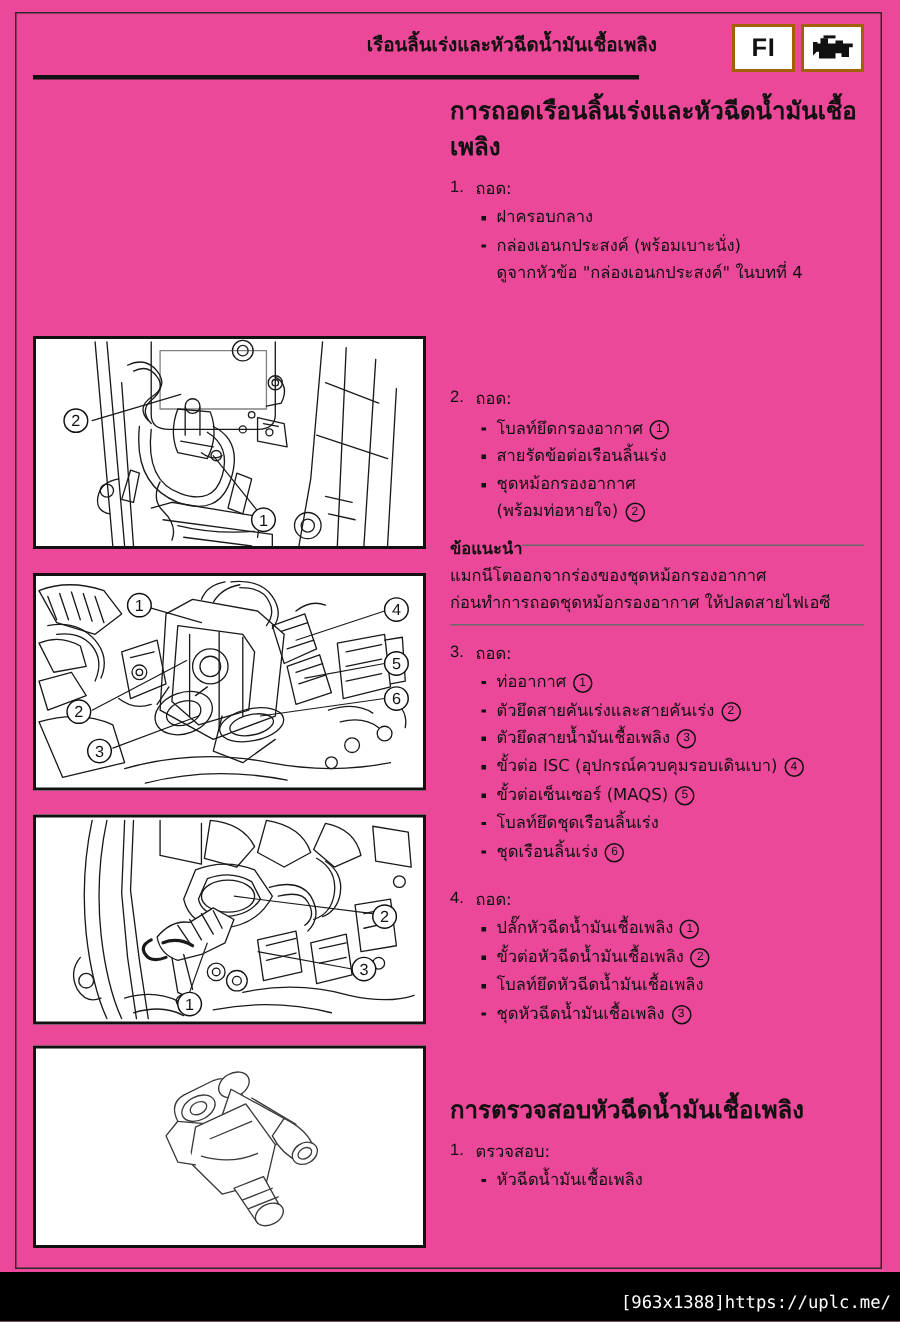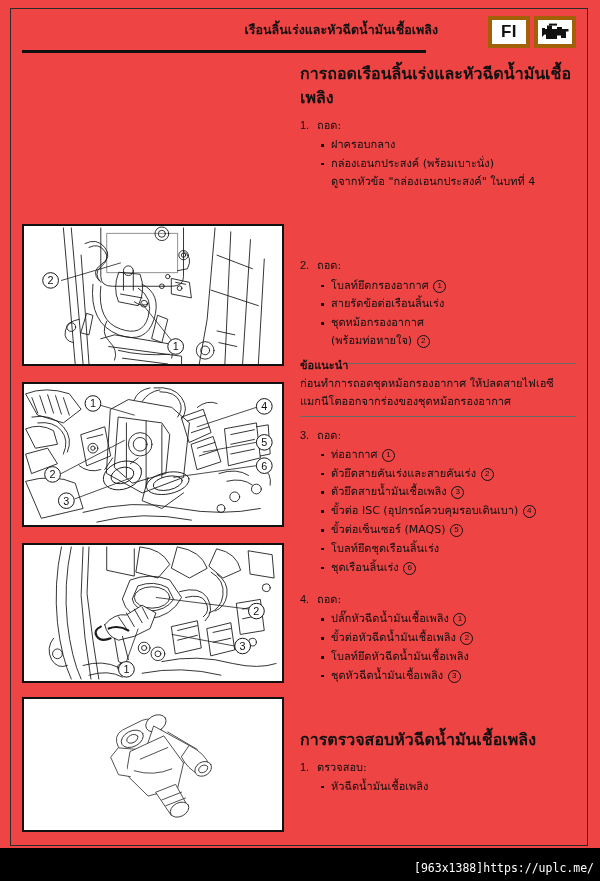--- a/index.html
+++ b/index.html
@@ -14,21 +14,21 @@
     font-family: "DejaVu Sans", "Liberation Sans", sans-serif;
     position: relative;
   }
 
   
   .page {
     position: absolute;
     left: 0; top: 0;
     width: 600px;
     height: 881px;
-    background: #ef4444;
+    background: #ec4899;
     box-sizing: border-box;
   }
   .page-border {
     position: absolute;
     left: 10px;
     top: 8px;
     width: 578px;
     height: 838px;
     border: 1px solid #2b2b2b;
     box-sizing: border-box;
@@ -56,21 +56,21 @@
   .header-boxes {
     position: absolute;
     right: 0px;
     top: 0px;
     display: flex;
     gap: 4px;
   }
   .hbox {
     width: 42px;
     height: 32px;
-    border: 4px solid #a16207;
+    border: 2px solid #a16207;
     box-sizing: border-box;
     display: flex;
     align-items: center;
     justify-content: center;
     background: #fff;
   }
   .hbox-fi {
     font-size: 17px;
     font-weight: bold;
     font-family: "Liberation Sans", sans-serif;
@@ -550,22 +550,22 @@
         </span>
       </li>
     </ul>
 
     <div class="note">
       <div class="note-top">
         <span class="note-title">ข้อแนะนำ</span>
         <span class="note-top-line"></span>
       </div>
       <div class="note-body">
+        <div>แมกนีโตออกจากร่องของชุดหม้อกรองอากาศ</div>
         <div>ก่อนทำการถอดชุดหม้อกรองอากาศ ให้ปลดสายไฟเอซี</div>
-        <div>แมกนีโตออกจากร่องของชุดหม้อกรองอากาศ</div>
       </div>
       <div class="note-bottom-line"></div>
     </div>
 
     <div class="step">
       <span class="step-num">3.</span>
       <span class="step-label">ถอด:</span>
     </div>
     <ul class="bullets">
       <li>

